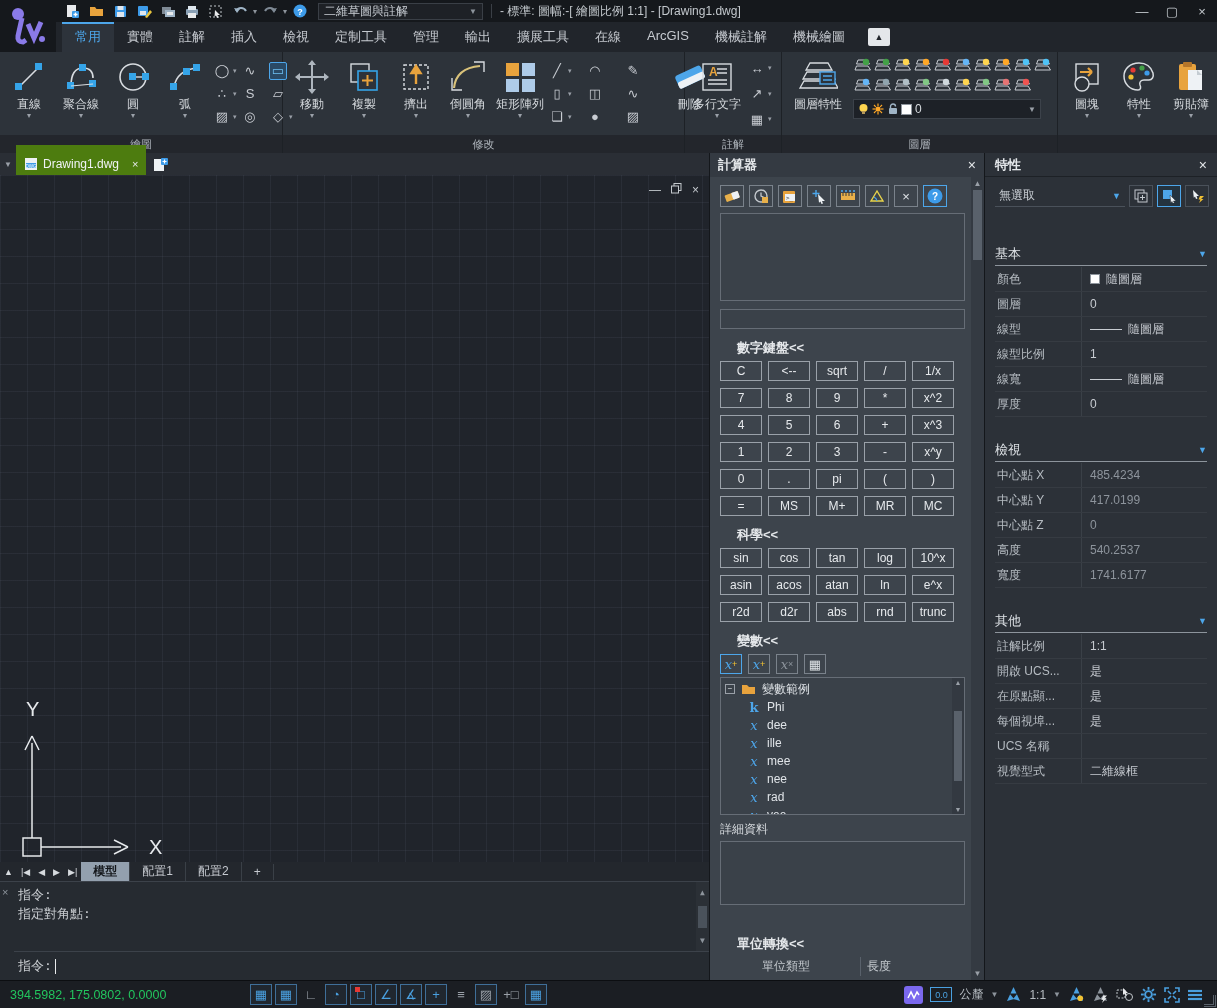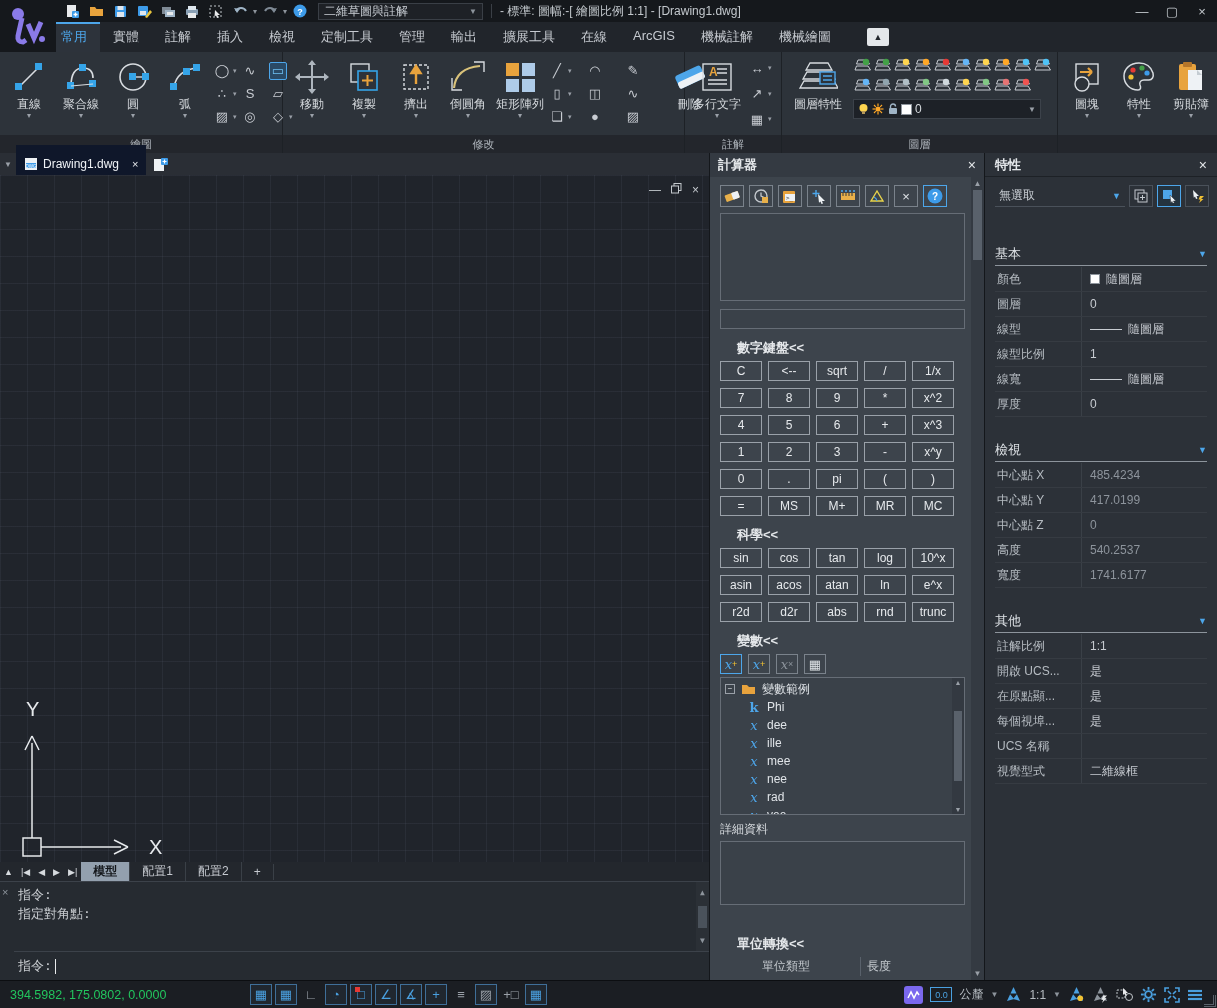--- a/index.html
+++ b/index.html
@@ -15,21 +15,21 @@
   #workspace-box { display:flex; align-items:center; justify-content:space-between; width:165px; height:17px; margin-left:6px; background:#1e2126; border:1px solid #3a3f46; color:#c9ced4; font-size:12px; padding:0 5px; }
   #tb-sep { width:1px; height:14px; background:#3a3f46; margin:0 8px; }
   #tb-title { font-size:12px; color:#c3c8cd; white-space:nowrap; }
   #winctl { margin-left:auto; display:flex; }
   .wbtn { width:30px; height:22px; display:flex; align-items:center; justify-content:center; color:#c3c8cd; font-size:13px; }
 
   
   #applogo { position:absolute; left:0; top:0; width:56px; height:52px; display:flex; align-items:center; justify-content:center; background:#15181c; z-index:5; }
 
   
-  #menubar { position:absolute; left:0; top:22px; width:1217px; height:30px; background:#21252b; display:flex; align-items:center; padding-left:48px;gap:13px; }
+  #menubar { position:absolute; left:0; top:22px; width:1217px; height:30px; background:#21252b; display:flex; align-items:center; padding-left:62px; }
   .mtab { padding:6px 13px; font-size:13px; color:#c6cad0; cursor:default; }
   .mtab.active { color:#4da6ea; background:#2d333b; border-top:2px solid #4da6ea; padding-top:4px; }
   #ribbon-collapse { width:22px; height:18px; background:#e4e7ea; color:#22262c; display:flex; align-items:center; justify-content:center; font-size:9px; margin-left:10px; border-radius:2px; }
 
   
   #ribbon { position:absolute; left:0; top:52px; width:1217px; height:101px; background:#2d333a; display:flex; }
   .rsec { display:flex; flex-direction:column; border-right:1px solid #1d2126; }
   .rbody { flex:1; display:flex; align-items:stretch; padding:3px 5px; gap:4px; }
   .rlabel { height:18px; line-height:18px; text-align:center; font-size:11px; background:#23262c; color:#aeb4bb; }
   .bigbtn { display:flex; flex-direction:column; align-items:center; min-width:48px; padding:2px 3px; }
@@ -45,21 +45,21 @@
   #layer-drop { grid-column:1 / -1; margin-top:2px; width:188px; height:20px; background:#1d2127; border:1px solid #3c424a; display:flex; align-items:center; gap:3px; padding:0 4px; font-size:12px; color:#d6dade; }
   .ltool { width:18px; height:17px; position:relative; }
 
   
   #main { position:absolute; left:0; top:153px; width:1217px; height:827px; display:flex; }
 
   
   #drawarea { width:710px; display:flex; flex-direction:column; background:#20242b; border-right:1px solid #14171b; }
   #doctabs { height:22px; background:#2a2e35; display:flex; align-items:center; }
   #doctab-menu { width:16px; color:#9aa0a8; font-size:8px; text-align:center; }
-  #doctab { height:38px; background:#0f172a; color:#f0f3f6; font-size:12px; display:flex; align-items:center; gap:5px; padding:0 8px; }
+  #doctab { height:38px; background:#4d7c0f; color:#f0f3f6; font-size:12px; display:flex; align-items:center; gap:5px; padding:0 8px; }
   #doctab .tclose { color:#e6e9ec; font-size:11px; margin-left:8px; }
   #newtab { width:22px; height:18px; margin-left:3px; display:flex; align-items:center; justify-content:center; }
   #canvas { position:relative; flex:1; background:#20242b;
     background-image:linear-gradient(rgba(160,180,205,0.07) 1px, transparent 1px), linear-gradient(90deg, rgba(160,180,205,0.07) 1px, transparent 1px);
     background-size:27px 27px; }
   #canvasctl { position:absolute; top:8px; right:10px; display:flex; gap:10px; color:#c3c8cd; font-size:12px; }
   #ucs { position:absolute; left:6px; bottom:4px; }
   #layouttabs { height:19px; background:#23272d; display:flex; align-items:center; font-size:12px; }
   .lnav { color:#d6dade; font-size:9px; padding:0 4px; }
   .ltab { padding:1px 12px; color:#c6cad0; border-right:1px solid #3a4047; }

